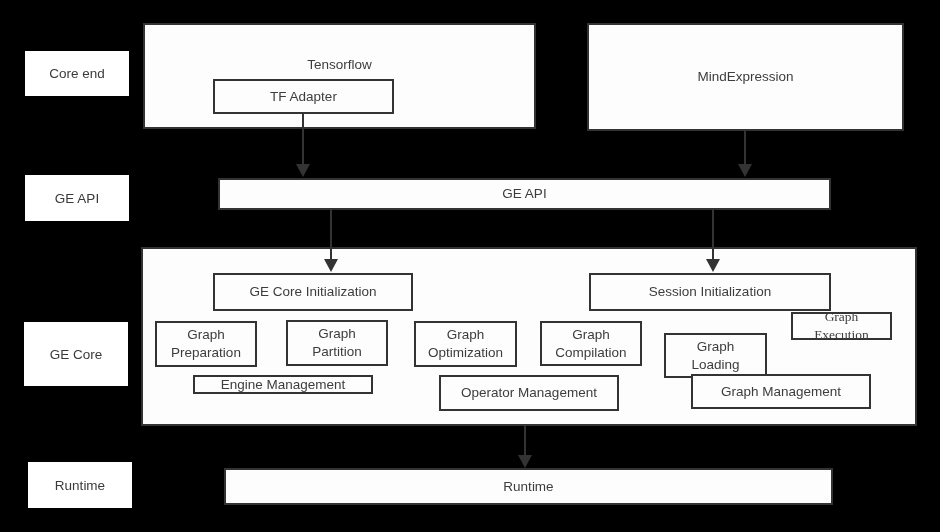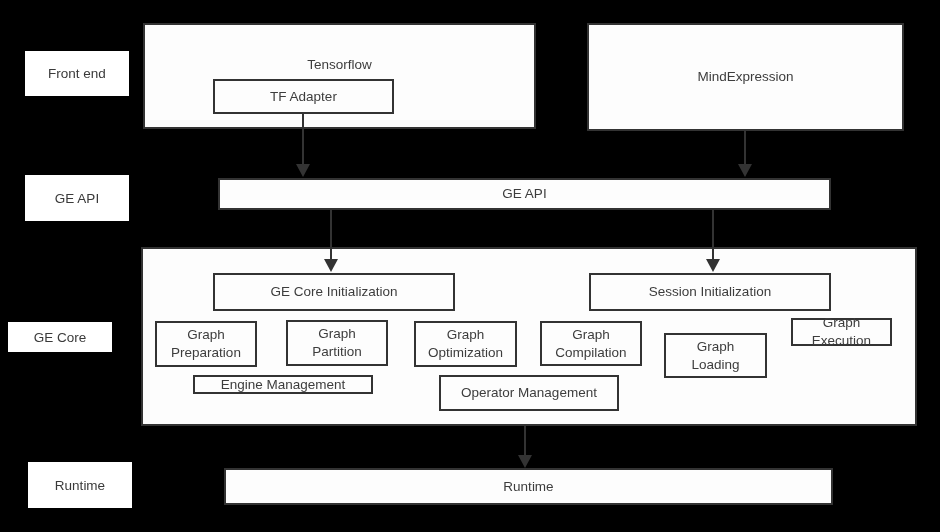--- a/index.html
+++ b/index.html
@@ -73,60 +73,61 @@
     border-left: 7px solid transparent;
     border-right: 7px solid transparent;
     border-top: 13px solid #333333;
   }
 </style>
 </head>
 <body>
 
 <div class="canvas">
 
-  <div class="rowlabel" style="left:25px; top:51px; width:104px; height:45px;">Front end</div>
+  <div class="rowlabel" style="left:25px; top:51px; width:104px; height:45px;">Core end</div>
   <div class="rowlabel" style="left:25px; top:175px; width:104px; height:46px;">GE API</div>
-  <div class="rowlabel" style="left:8px; top:322px; width:104px; height:30px;">GE Core</div>
+  <div class="rowlabel" style="left:24px; top:322px; width:104px; height:64px;">GE Core</div>
   <div class="rowlabel" style="left:28px; top:462px; width:104px; height:46px;">Runtime</div>
 
   <div class="box container-box" style="left:143px; top:23px; width:393px; height:106px;">
     <div class="tf-title">Tensorflow</div>
     <div class="box" style="left:68px; top:54px; width:181px; height:35px;">TF Adapter</div>
   </div>
 
   <div class="box" style="left:587px; top:23px; width:317px; height:108px;">MindExpression</div>
 
   <div class="box" style="left:218px; top:178px; width:613px; height:32px;">GE API</div>
 
   <div class="box container-box" style="left:141px; top:247px; width:776px; height:179px;">
 
-    <div class="box" style="left:70px; top:24px; width:242px; height:38px;">GE Core Initialization</div>
+    <div class="box" style="left:70px; top:24px; width:200px; height:38px;">GE Core Initialization</div>
     <div class="box" style="left:446px; top:24px; width:242px; height:38px;">Session Initialization</div>
 
     <div class="box stage" style="left:12px; top:72px; width:102px; height:46px;">
       <span>Graph Preparation</span>
     </div>
     <div class="box stage" style="left:143px; top:71px; width:102px; height:46px;">
       <span>Graph Partition</span>
     </div>
     <div class="box stage" style="left:271px; top:72px; width:103px; height:46px;">
       <span>Graph Optimization</span>
     </div>
     <div class="box stage" style="left:397px; top:72px; width:102px; height:45px;">
       <span>Graph Compilation</span>
     </div>
     <div class="box stage" style="left:521px; top:84px; width:103px; height:45px;">
       <span>Graph Loading</span>
     </div>
-    <div class="box stage" style="left:648px; top:69px; width:101px; height:28px;">
+    <div class="box stage" style="left:648px; top:63px; width:101px; height:28px;font-family:Liberation Serif, serif;">
       <span>Graph Execution</span>
     </div>
 
     <div class="box" style="left:50px; top:126px; width:180px; height:19px;">Engine Management</div>
     <div class="box" style="left:296px; top:126px; width:180px; height:36px;">Operator Management</div>
+    <div class="box" style="left:548px; top:125px; width:180px; height:35px;">Graph Management</div>
   </div>
 
   <div class="box" style="left:224px; top:468px; width:609px; height:37px;">Runtime</div>
 
   <div class="arrow" style="left:296px; top:114px; height:63px;">
     <i class="shaft"></i>
     <i class="head"></i>
   </div>
   <div class="arrow" style="left:738px; top:131px; height:46px;">
     <i class="shaft"></i>

